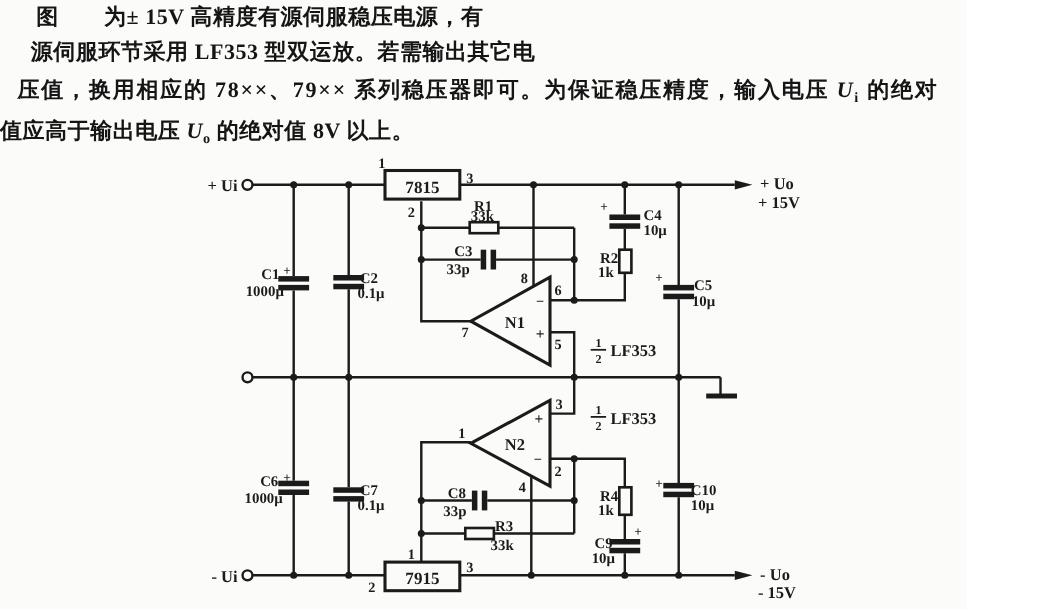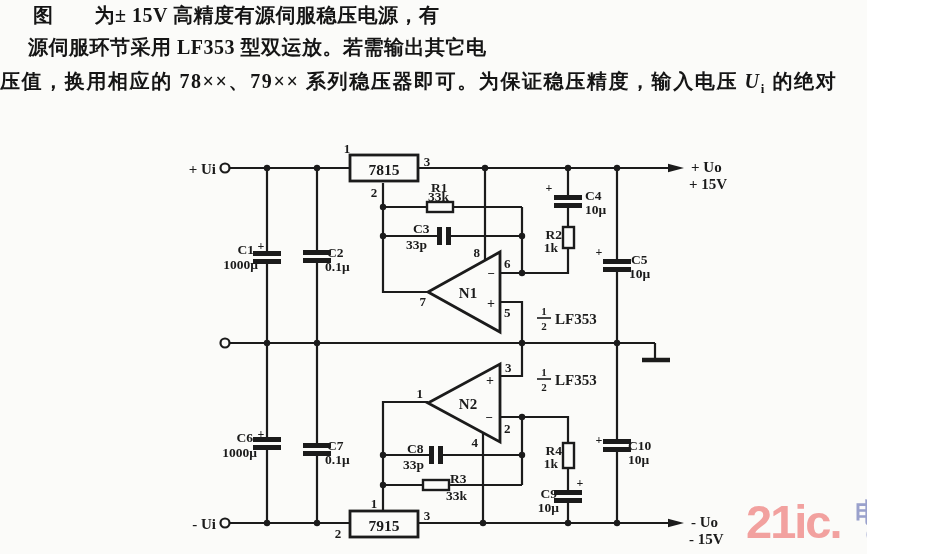--- a/index.html
+++ b/index.html
@@ -1,23 +1,23 @@
 <!DOCTYPE html>
 <html><head>
 <meta charset="utf-8">
 <style>
   html,body{margin:0;padding:0;}
   .page{position:relative;width:867px;height:554px;background:#fbfbf9;overflow:hidden;
-        font-family:"Liberation Serif",serif;color:#1b1b1b;}
+        font-family:"Liberation Serif",serif;color:#1b1b1b;padding-left:12px;}
   .textblock{position:absolute;left:0;top:0;width:946px;height:140px;}
   .tline{position:absolute;left:0;white-space:nowrap;font-weight:bold;font-size:20px;
          letter-spacing:0.5px;color:#151515;}
   .tline.l1{top:2px;left:33px;}
   .tline.l2{top:34px;margin-left:28px;}
-  .tline.l3{top:68px;letter-spacing:1.6px;}
+  .tline.l3{top:68px;letter-spacing:1.6px;margin-left:16px;}
   .tline.l4{top:105px;}
   .tline i{font-style:italic;font-family:"Liberation Serif",serif;}
   .tline sub{font-size:13px;}
   svg text{font-family:"Liberation Serif",serif;font-weight:bold;fill:#1b1b1b;}
   .wm{position:absolute;left:744px;top:494px;width:202px;height:60px;}
   .wm-pink{position:absolute;left:2px;top:0px;font-family:"Liberation Sans",sans-serif;
            font-weight:bold;font-size:47px;color:#f2a19f;letter-spacing:-2px;}
   .wm-cjk{position:absolute;left:111px;top:1px;font-weight:bold;font-size:27px;
           color:#9aa1cc;letter-spacing:1px;font-family:"Liberation Sans",sans-serif;}
   .wm-com{position:absolute;left:122px;top:16px;font-family:"Liberation Serif",serif;
@@ -25,20 +25,21 @@
 </style>
 </head>
 <body>
 
 <div class="page">
 
   <div class="textblock">
     <div class="tline l1">图　　为± 15V 高精度有源伺服稳压电源，有</div>
     <div class="tline l2">源伺服环节采用 LF353 型双运放。若需输出其它电</div>
     <div class="tline l3"><span>压值，换用相应的 78××、79×× 系列稳压器即可。为保证稳压精度，输入电压 </span><i>U</i><sub>i</sub><span> 的绝对</span></div>
+    <div class="tline l4"><span>值应高于输出电压 </span><i>U</i><sub>o</sub><span> 的绝对值 8V 以上。</span></div>
   </div>
 
   <svg width="946" height="554" viewBox="0 0 946 554" style="position:absolute;left:0;top:0;">
 
     <g stroke="#1b1b1b" stroke-width="2.2" fill="none">
       <path d="M230,168 H350 M418,168 H668"></path>
       <path d="M230,343 H655"></path>
       <path d="M230,523 H350 M418,523 H668"></path>
       <path d="M267,168 V251 M267,264 V343 M267,343 V437 M267,450 V523"></path>
       <path d="M317,168 V250 M317,263 V343 M317,343 V443 M317,456 V523"></path>
@@ -206,19 +207,14 @@
       <text x="544" y="330" font-size="11" text-anchor="middle">2</text>
       <text x="555" y="324" font-size="15">LF353</text>
     </g>
     <g>
       <text x="544" y="376" font-size="11" text-anchor="middle">1</text>
       <text x="544" y="391" font-size="11" text-anchor="middle">2</text>
       <text x="555" y="385" font-size="15">LF353</text>
     </g>
   </svg>
 
-  <div class="wm">
-    <span class="wm-pink">21ic.</span>
-    <span class="wm-cjk">电子网</span>
-    <span class="wm-com">com</span>
-  </div>
 
 </div>
 
 </body></html>

